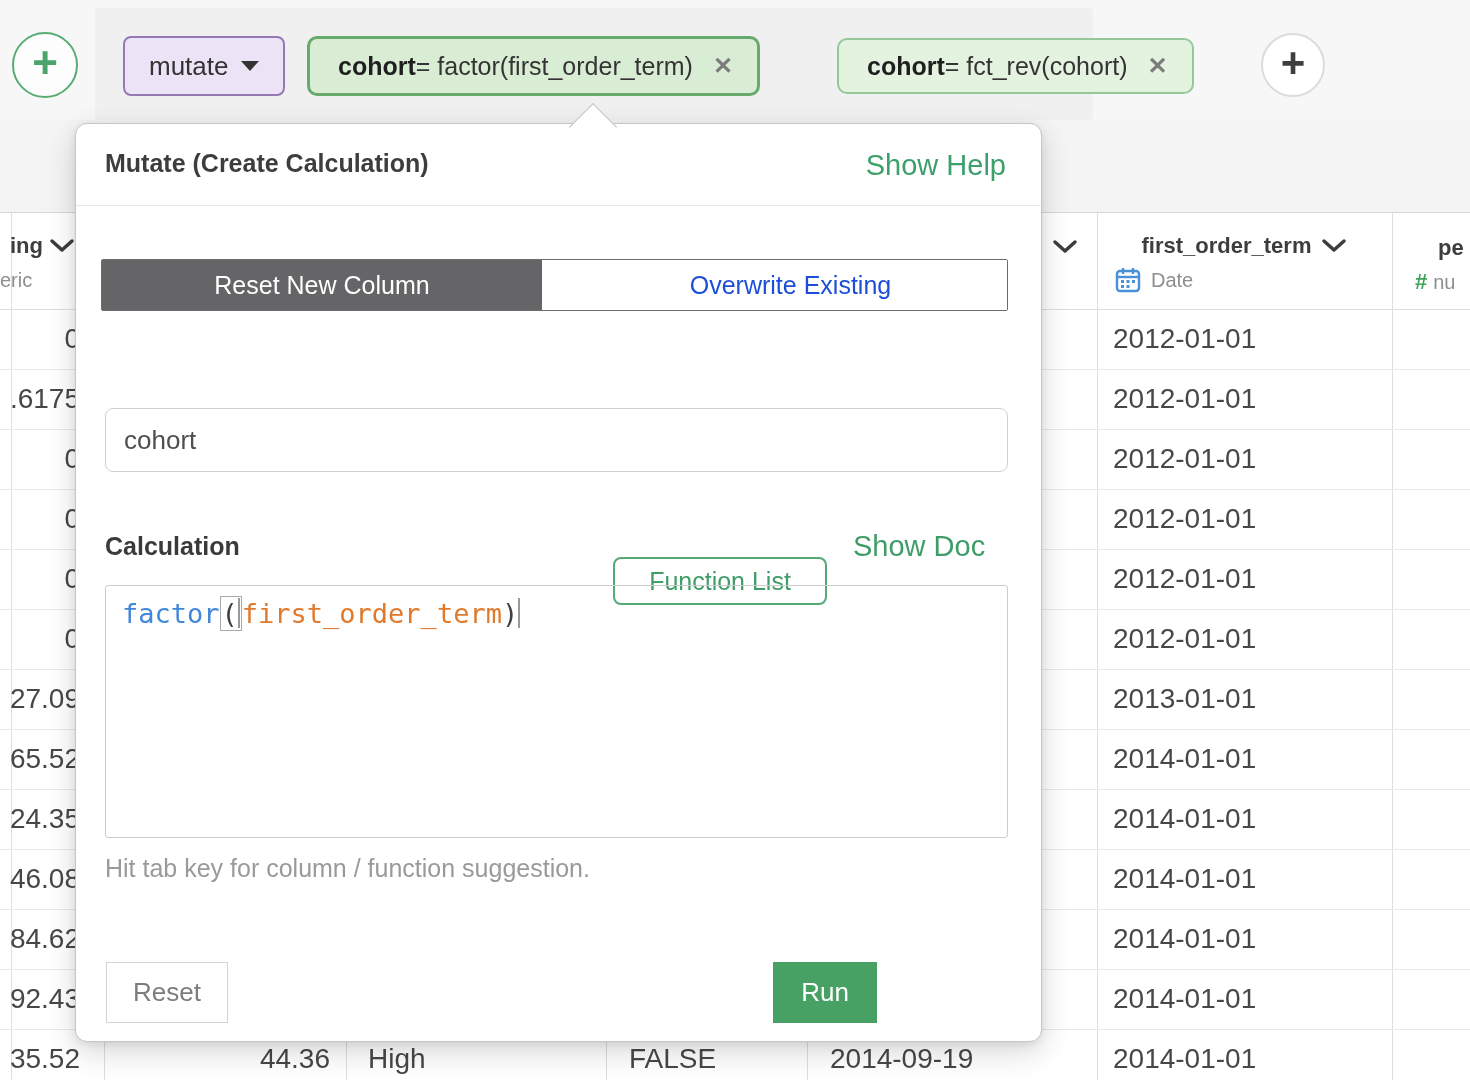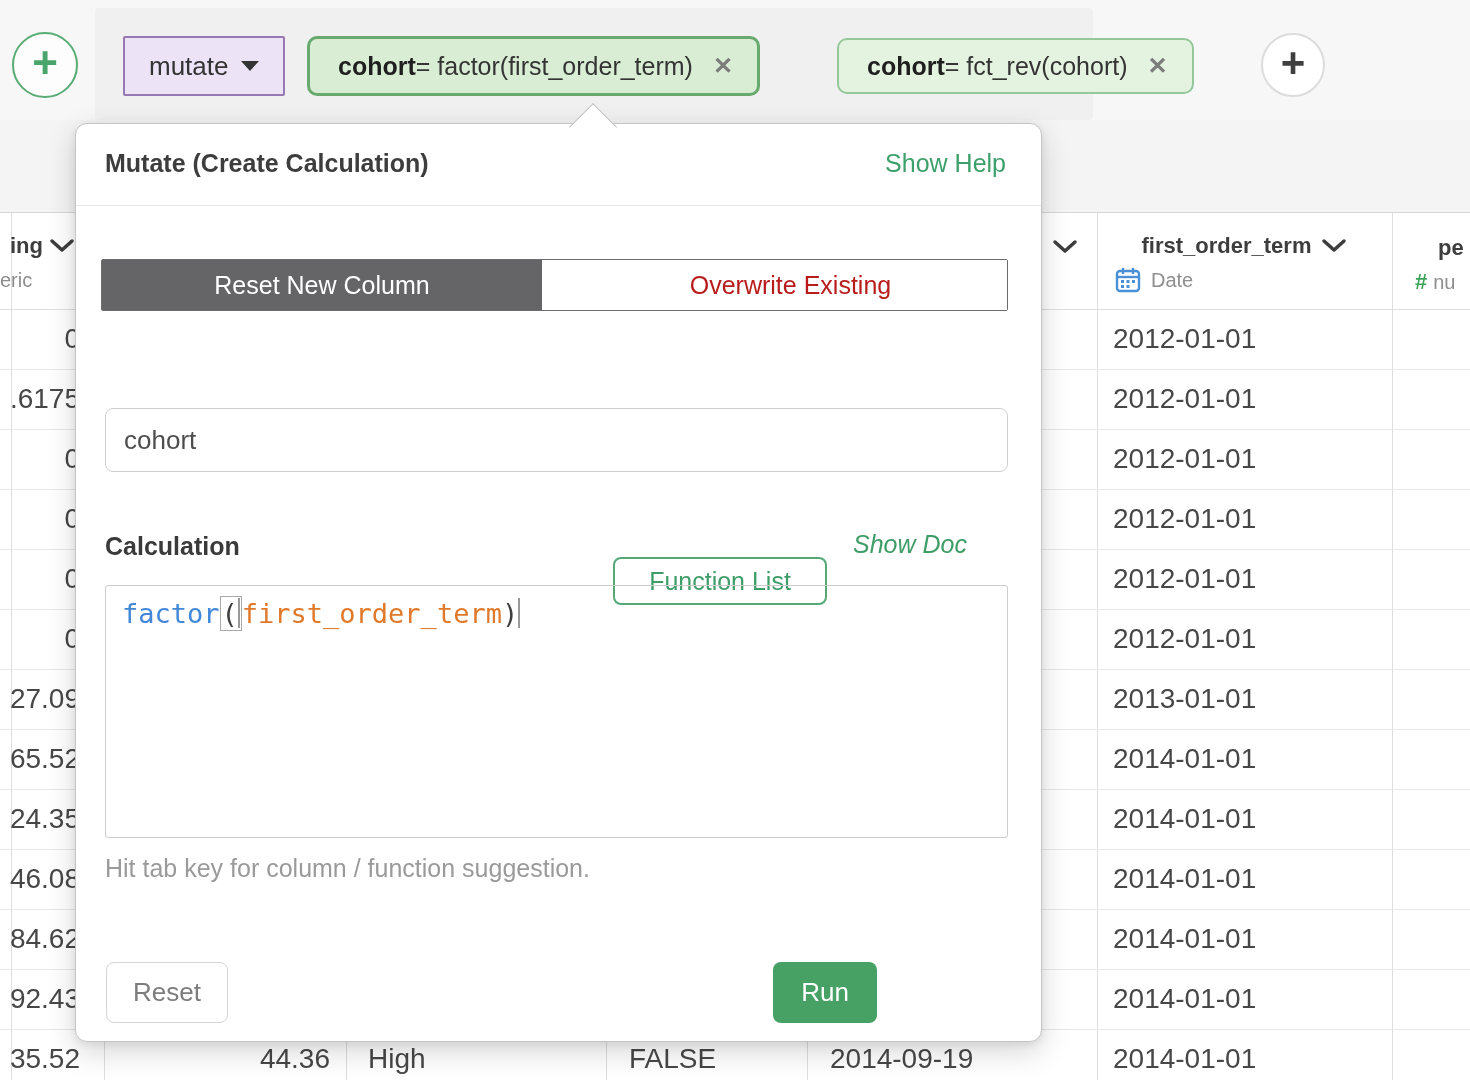--- a/index.html
+++ b/index.html
@@ -13,21 +13,21 @@
   .circle-btn { position:absolute; border-radius:50%; display:flex; align-items:center;
     justify-content:center; cursor:pointer; }
   .add-step-left { left:12px; top:32px; width:66px; height:66px; background:#fcfdfc;
     border:2.5px solid #58ac74; }
   .add-step-left .plus { color:#4aa56b; font-size:44px; font-weight:600; line-height:1; margin-top:-4px; }
   .add-step-right { left:1261px; top:33px; width:64px; height:64px; background:#ffffff;
     border:2px solid #dcdcdc; }
   .add-step-right .plus { color:#3f3f3f; font-size:42px; font-weight:600; line-height:1; margin-top:-4px; }
 
   .mutate-btn { position:absolute; left:123px; top:36px; height:60px; padding:0 24px;
-    background:#ece4f6; border:2px solid #9678b5; border-radius:2px; display:flex;
+    background:#ece4f6; border:2px solid #9678b5; border-radius:8px; display:flex;
     align-items:center; cursor:pointer; }
   .mutate-btn .lbl { font-size:26px; color:#333; }
   .caret-down { display:inline-block; width:0; height:0; border-left:9px solid transparent;
     border-right:9px solid transparent; border-top:10px solid #333; margin-left:12px; }
 
   .step-pill { position:absolute; top:36px; height:60px; display:inline-flex; align-items:center;
     padding:0 24px 0 28px; border-radius:10px; cursor:pointer; white-space:nowrap; }
   .step-pill.active { left:307px; background:#d9edd4; border:3px solid #68a96e; }
   .step-pill.inactive { left:837px; top:38px; height:56px; background:#e4f3e0; border:2px solid #94c799; }
   .step-pill .pill-name { font-weight:bold; font-size:25px; color:#1f1f1f; }
@@ -56,44 +56,44 @@
     white-space:nowrap; overflow:hidden; }
   .chev { display:inline-block; }
 
   
   .dialog { position:absolute; left:75px; top:123px; width:967px; height:919px; background:#fff;
     border:1px solid #c5c5c5; border-radius:12px; z-index:10;
     box-shadow:0 10px 30px rgba(0,0,0,0.16), 0 2px 8px rgba(0,0,0,0.08); }
   .dialog-caret { position:absolute; left:500px; top:-14px; width:34px; height:34px; background:#fff;
     transform:rotate(45deg); border-left:1px solid #c0c0c0; border-top:1px solid #c0c0c0; }
   .dlg-title { position:absolute; left:29px; top:25px; font-size:25px; font-weight:bold; color:#3d3d3d; }
-  .dlg-help { position:absolute; right:35px; top:25px; font-size:25px; color:#3da06b; cursor:pointer; }
+  .dlg-help { position:absolute; right:35px; top:25px; font-size:29px; color:#3da06b; cursor:pointer; }
   .dlg-divider { position:absolute; left:0; top:81px; width:100%; height:1px; background:#e8e8e8; }
   .tab-group { position:absolute; left:25px; top:135px; width:907px; height:52px;
     border:1px solid #6b6b6b; border-radius:2px; display:flex; }
   .tab { display:flex; align-items:center; justify-content:center; font-size:25px; cursor:pointer; }
   .tab.active { width:440px; background:#656567; color:#ffffff; }
-  .tab.idle { flex:1; background:#ffffff; color:#b91c1c;margin-left:32px; }
+  .tab.idle { flex:1; background:#ffffff; color:#1d4ed8;margin-left:32px; }
   .dlg-label { position:absolute; left:29px; font-size:25px; font-weight:bold; color:#3a3a3a; }
   .name-input { position:absolute; left:29px; top:284px; width:903px; height:64px;
     border:1.5px solid #cfcfcf; border-radius:8px; padding-left:18px; font-size:26px; color:#4e4e4e;
     font-family:"Liberation Sans", sans-serif; background:#fff; outline:none; }
   .fn-list-btn { position:absolute; left:537px; top:395px; width:214px; height:48px;
     border:2px solid #55a878; border-radius:8px; background:#fff; color:#3f9d68; font-size:25px;
     display:flex; align-items:center; justify-content:center; cursor:pointer;margin-top:38px; }
-  .show-doc { position:absolute; left:777px; top:406px; font-size:25px; color:#3f9d68; cursor:pointer;font-style:italic; }
+  .show-doc { position:absolute; left:777px; top:406px; font-size:29px; color:#3f9d68; cursor:pointer; }
   .editor { position:absolute; left:29px; top:461px; width:903px; height:253px;
     border:1px solid #cccccc; border-radius:3px; padding:12px 16px; cursor:text;
     font-family:"DejaVu Sans Mono", monospace; font-size:27px; color:#3f3f3f; }
   .code-fn { color:#4287d8; }
   .code-arg { color:#e0792a; }
   .bracket-box { border:1.5px solid #aaaaaa; padding:1px 1px; }
   .cursor-bar { display:inline-block; width:2px; height:30px; background:#999; vertical-align:-5px; }
   .dlg-hint { position:absolute; left:29px; top:730px; font-size:25px; color:#9a9a9a; }
-  .btn { position:absolute; top:838px; height:61px; border-radius:8px; font-size:26px;
+  .btn { position:absolute; top:838px; height:61px; border-radius:0; font-size:26px;
     display:flex; align-items:center; justify-content:center; cursor:pointer; }
   .btn-reset { left:30px; width:122px; background:#fff; border:1.5px solid #d4d4d4; color:#7d7d7d; }
   .btn-run { left:697px; width:104px; background:#47a164; color:#ffffff; border:none; }
   .btn-close { left:810px; width:123px; background:#fff; border:1.5px solid #cecece; color:#2e2e2e; }
 </style>
 </head>
 <body>
 
 <div id="app">
 

